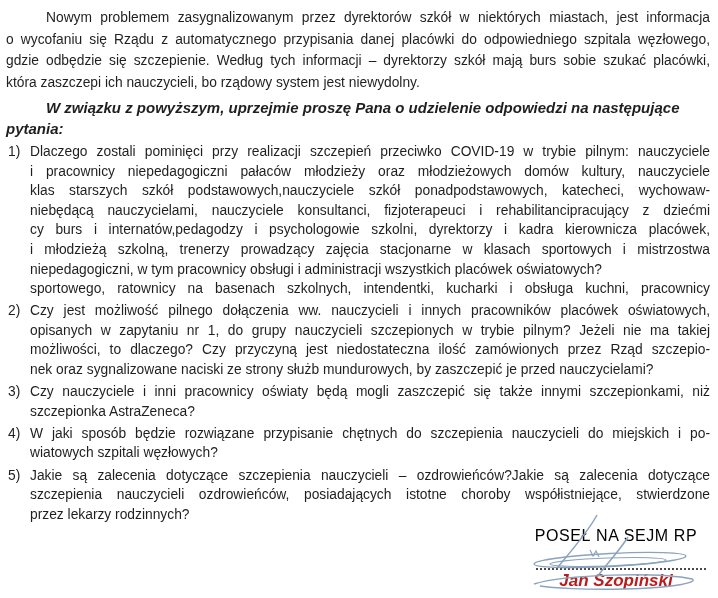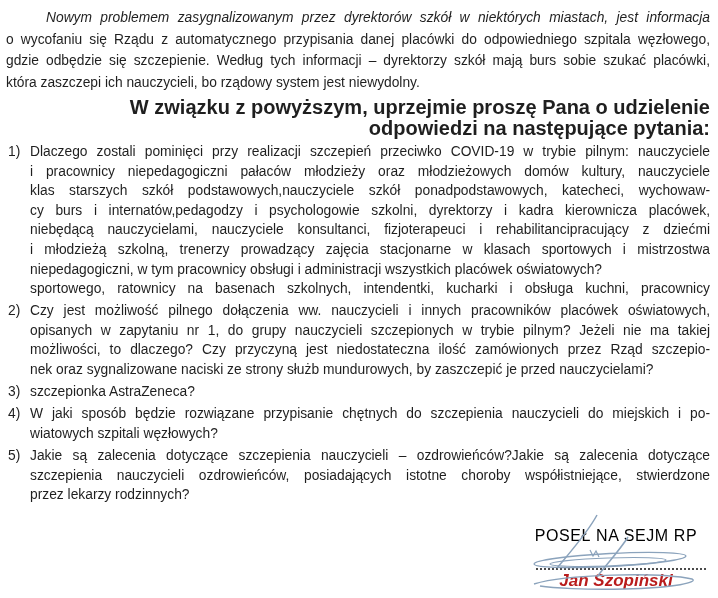--- a/index.html
+++ b/index.html
@@ -21,33 +21,33 @@
     width: 704px;
     font-size: 13.8px;
   }
   
   .jline {
     text-align: justify;
     text-align-last: justify;
     white-space: normal;
   }
   .jline.last { text-align-last: left; }
-  .jline.first-indent { text-indent: 40px; font-style: italic; }
+  .jline.first-indent { text-indent: 40px; }
 
   .intro {
     margin-top: 7px;
     line-height: 21.5px;
   }
   .request {
     margin-top: 4px;
     line-height: 21px;
     font-weight: bold;
-    font-size: 20px;
+    font-style: italic;
+    font-size: 15px;
     text-indent: 40px;
-    text-align: right;
   }
   .q-list { margin-top: 3px; }
   .q-item {
     position: relative;
     padding-left: 24px;
     margin-bottom: 2.5px;
   }
   .q-num {
     position: absolute;
     left: 2px; top: 0;
@@ -115,39 +115,40 @@
 
     <div class="request">W związku z powyższym, uprzejmie proszę Pana o udzielenie odpowiedzi na następujące pytania:</div>
 
     <div class="q-list">
         <div class="q-item">
           <span class="q-num">1)</span>
           <div class="q-lines">
             <div class="jline">Dlaczego zostali pominięci przy realizacji szczepień przeciwko COVID-19 w trybie pilnym: nauczyciele</div>
             <div class="jline">i pracownicy niepedagogiczni pałaców młodzieży oraz młodzieżowych domów kultury, nauczyciele</div>
             <div class="jline">klas starszych szkół podstawowych,nauczyciele szkół ponadpodstawowych, katecheci, wychowaw-</div>
+            <div class="jline">niebędącą nauczycielami, nauczyciele konsultanci, fizjoterapeuci i rehabilitancipracujący z dziećmi</div>
             <div class="jline">cy burs i internatów,pedagodzy i psychologowie szkolni, dyrektorzy i kadra kierownicza placówek,</div>
-            <div class="jline">niebędącą nauczycielami, nauczyciele konsultanci, fizjoterapeuci i rehabilitancipracujący z dziećmi</div>
             <div class="jline">i młodzieżą szkolną, trenerzy prowadzący zajęcia stacjonarne w klasach sportowych i mistrzostwa</div>
             <div class="jline last">niepedagogiczni, w tym pracownicy obsługi i administracji wszystkich placówek oświatowych?</div>
             <div class="jline">sportowego, ratownicy na basenach szkolnych, intendentki, kucharki i obsługa kuchni, pracownicy</div>
           </div>
         </div>
         <div class="q-item">
           <span class="q-num">2)</span>
           <div class="q-lines">
             <div class="jline">Czy jest możliwość pilnego dołączenia ww. nauczycieli i innych pracowników placówek oświatowych,</div>
             <div class="jline">opisanych w zapytaniu nr 1, do grupy nauczycieli szczepionych w trybie pilnym? Jeżeli nie ma takiej</div>
             <div class="jline">możliwości, to dlaczego? Czy przyczyną jest niedostateczna ilość zamówionych przez Rząd szczepio-</div>
             <div class="jline last">nek oraz sygnalizowane naciski ze strony służb mundurowych, by zaszczepić je przed nauczycielami?</div>
           </div>
         </div>
         <div class="q-item">
           <span class="q-num">3)</span>
           <div class="q-lines">
+            <div class="jline">Czy nauczyciele i inni pracownicy oświaty będą mogli zaszczepić się także innymi szczepionkami, niż</div>
             <div class="jline last">szczepionka AstraZeneca?</div>
           </div>
         </div>
         <div class="q-item">
           <span class="q-num">4)</span>
           <div class="q-lines">
             <div class="jline">W jaki sposób będzie rozwiązane przypisanie chętnych do szczepienia nauczycieli do miejskich i po-</div>
             <div class="jline last">wiatowych szpitali węzłowych?</div>
           </div>
         </div>

